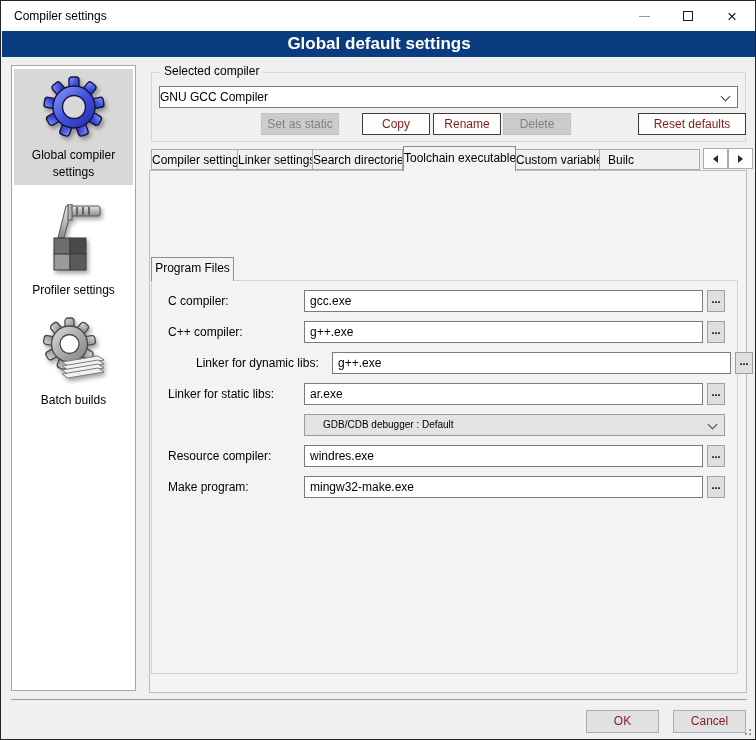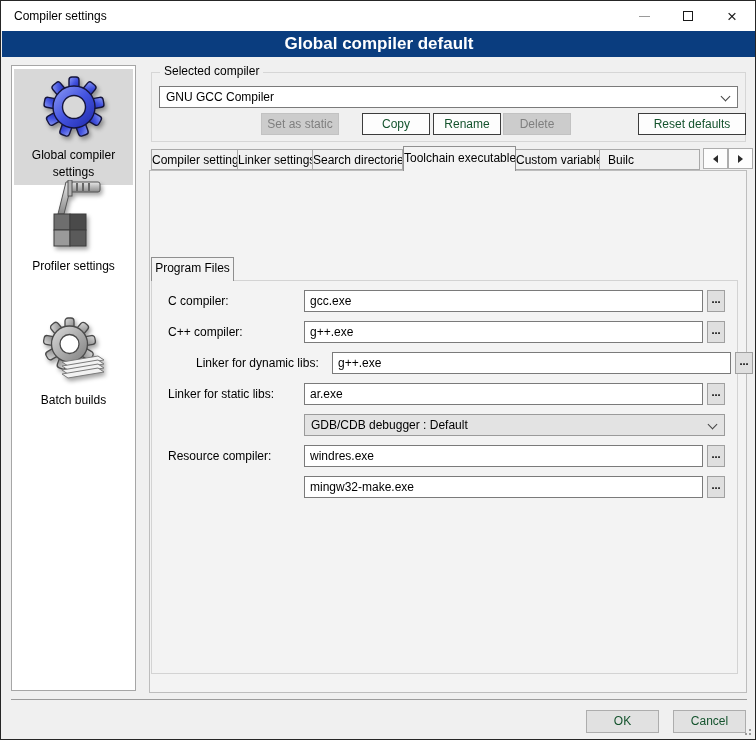--- a/index.html
+++ b/index.html
@@ -19,45 +19,45 @@
 
   
   .banner{position:absolute;left:1px;top:30px;width:754px;height:26px;background:var(--c-banner,#0a3d7f);
     color:#fff;font-weight:bold;font-size:17px;text-align:center;line-height:26px;}
 
   
   .sidebar{position:absolute;left:10px;top:64px;width:125px;height:626px;background:#fff;border:1px solid #a6a6a6;}
   .side-item{position:absolute;left:2px;width:119px;text-align:center;font-size:12px;color:#000;}
   .side-item.selected{background:#d8d8d8;}
   .si-1{top:3px;height:116px;}
-  .si-2{top:114px;height:100px;}
+  .si-2{top:138px;height:100px;}
   .si-3{top:250px;height:96px;}
   .side-icon{position:absolute;left:50%;transform:translateX(-50%);filter:drop-shadow(2px 3px 2px rgba(0,0,0,.35));}
   .si-1 .side-icon{top:6px;}
   .si-2 .side-icon{top:0px;}
   .si-3 .side-icon{top:0px;}
   .side-label{position:absolute;left:0;width:100%;line-height:17px;}
   .si-1 .side-label{top:78px;}
   .si-2 .side-label{top:78px;}
   .si-3 .side-label{top:76px;}
 
   
   .groupbox{position:absolute;border:1px solid #d6d6d6;}
   .groupbox .gb-label{position:absolute;top:-9px;left:8px;background:#f0f0f0;padding:0 4px;font-size:12px;color:#000;}
   .gb-compiler{left:150px;top:71px;width:595px;height:70px;}
   .gb-install{left:157px;top:187px;width:580px;height:63px;}
   .gb-install .gb-label{background:#f2f2f2;}
 
   
-  .combo{position:absolute;background:#fff;border:1px solid #7a7a7a;font-size:12px;line-height:20px;padding-left:6px;color:#000;}
+  .combo{position:absolute;background:#fff;border:1px solid #7a7a7a;font-size:12px;line-height:20px;color:#000;}
   .combo-main{left:158px;top:85px;width:579px;height:22px;}
   .chev{position:absolute;right:8px;top:6px;width:7px;height:7px;border-right:1.4px solid #444;border-bottom:1.4px solid #444;transform:rotate(45deg);}
 
   
-  .btn{position:absolute;font-size:12px;text-align:center;color:#14532d;height:22px;line-height:20px;background:#fdfdfd;border:1px solid #3c3c3c;}
+  .btn{position:absolute;font-size:12px;text-align:center;color:#7f1d1d;height:22px;line-height:20px;background:#fdfdfd;border:1px solid #3c3c3c;}
   .btn.disabled{background:#cccccc;border:1px solid #c2c2c2;color:#7f7f7f;}
   .btn-setdefault{left:260px;top:112px;width:78px;}
   .btn-copy{left:361px;top:112px;width:68px;}
   .btn-rename{left:432px;top:112px;width:68px;}
   .btn-delete{left:502px;top:112px;width:68px;}
   .btn-reset{left:637px;top:112px;width:108px;}
 
   
   .tab{position:absolute;top:148px;height:21px;background:#f0f0f0;border:1px solid #a9a9a9;border-left:none;
     font-size:12px;line-height:20px;text-align:center;color:#000;overflow:hidden;white-space:nowrap;}
@@ -95,21 +95,21 @@
   .st-1{left:229px;width:88px;}
   .subpanel{position:absolute;left:150px;top:279px;width:587px;height:394px;background:#f3f3f3;border:1px solid #d3d3d3;z-index:1;}
 
   
   .field-label{position:absolute;left:167px;width:135px;font-size:12px;line-height:22px;color:#000;z-index:2;}
   .field-input{position:absolute;left:303px;width:399px;height:22px;background:#fff;border:1px solid #7a7a7a;
     font-size:12px;padding-left:5px;font-family:"Liberation Sans","DejaVu Sans",sans-serif;color:#000;z-index:2;outline:none;}
   .field-browse{position:absolute;left:706px;width:18px;height:22px;background:#dfdfdf;border:1px solid #a0a0a0;
     font-size:11px;font-weight:bold;line-height:16px;text-align:center;z-index:2;}
   .field-select{position:absolute;left:303px;width:421px;height:22px;background:#e3e3e3;border:1px solid #9b9b9b;
-    font-size:12px;line-height:20px;padding-left:6px;z-index:2;}
+    font-size:10px;line-height:20px;padding-left:18px;z-index:2;}
   .r0{top:289px;} .r1{top:320px;} .r2{top:351px;margin-left:28px;} .r3{top:382px;} .r4{top:413px;} .r5{top:444px;} .r6{top:475px;}
 
   
   .divider{position:absolute;left:10px;top:698px;width:736px;border-top:1px solid #9b9b9b;}
   .btn-ok{left:585px;top:709px;width:73px;height:23px;background:#e1e1e1;border:1px solid #adadad;line-height:21px;}
   .btn-cancel{left:672px;top:709px;width:73px;height:23px;background:#e1e1e1;border:1px solid #adadad;line-height:21px;}
   .grip{position:absolute;right:4px;bottom:4px;width:8px;height:8px;}
   .grip i{position:absolute;width:2px;height:2px;background:#9a9a9a;}
   .grip .d1{right:0;bottom:0;} .grip .d2{right:4px;bottom:0;} .grip .d3{right:0;bottom:4px;}
 </style>
@@ -124,21 +124,21 @@
         <span class="min-glyph"></span>
       </div>
     <div class="cap-btn cap-max">
         <span class="max-glyph"></span>
       </div>
     <div class="cap-btn cap-close">
         <span class="close-glyph">×</span>
       </div>
   </div>
 
-  <div class="banner">Global compiler default</div>
+  <div class="banner">Global default settings</div>
 
   <div class="sidebar">
     <div class="side-item si-1 selected">
       <svg class="side-icon" width="64" height="64" viewBox="0 0 64 64">
         <defs>
             <linearGradient id="bg1" x1="0" y1="0" x2="1" y2="1">
           <stop offset="0" stop-color="#8e9cf4"></stop>
               <stop offset="0.5" stop-color="#4353df"></stop>
               <stop offset="1" stop-color="#1d27a8"></stop>
         </linearGradient>
@@ -288,20 +288,21 @@
 
   <div class="field-select r4">
     <span>GDB/CDB debugger : Default</span>
     <span class="chev"></span>
   </div>
 
   <div class="field-label r5">Resource compiler:</div>
   <input class="field-input r5" readonly="" value="windres.exe" style="">
   <div class="field-browse r5">...</div>
 
+  <div class="field-label r6">Make program:</div>
   <input class="field-input r6" readonly="" value="mingw32-make.exe" style="">
   <div class="field-browse r6">...</div>
 
   <div class="divider"></div>
   <div class="btn btn-ok" style="border:1px solid #adadad;background:#e1e1e1;">OK</div>
   <div class="btn btn-cancel" style="border:1px solid #adadad;background:#e1e1e1;">Cancel</div>
   <div class="grip">
       <i class="d1"></i>
       <i class="d2"></i>
       <i class="d3"></i>

